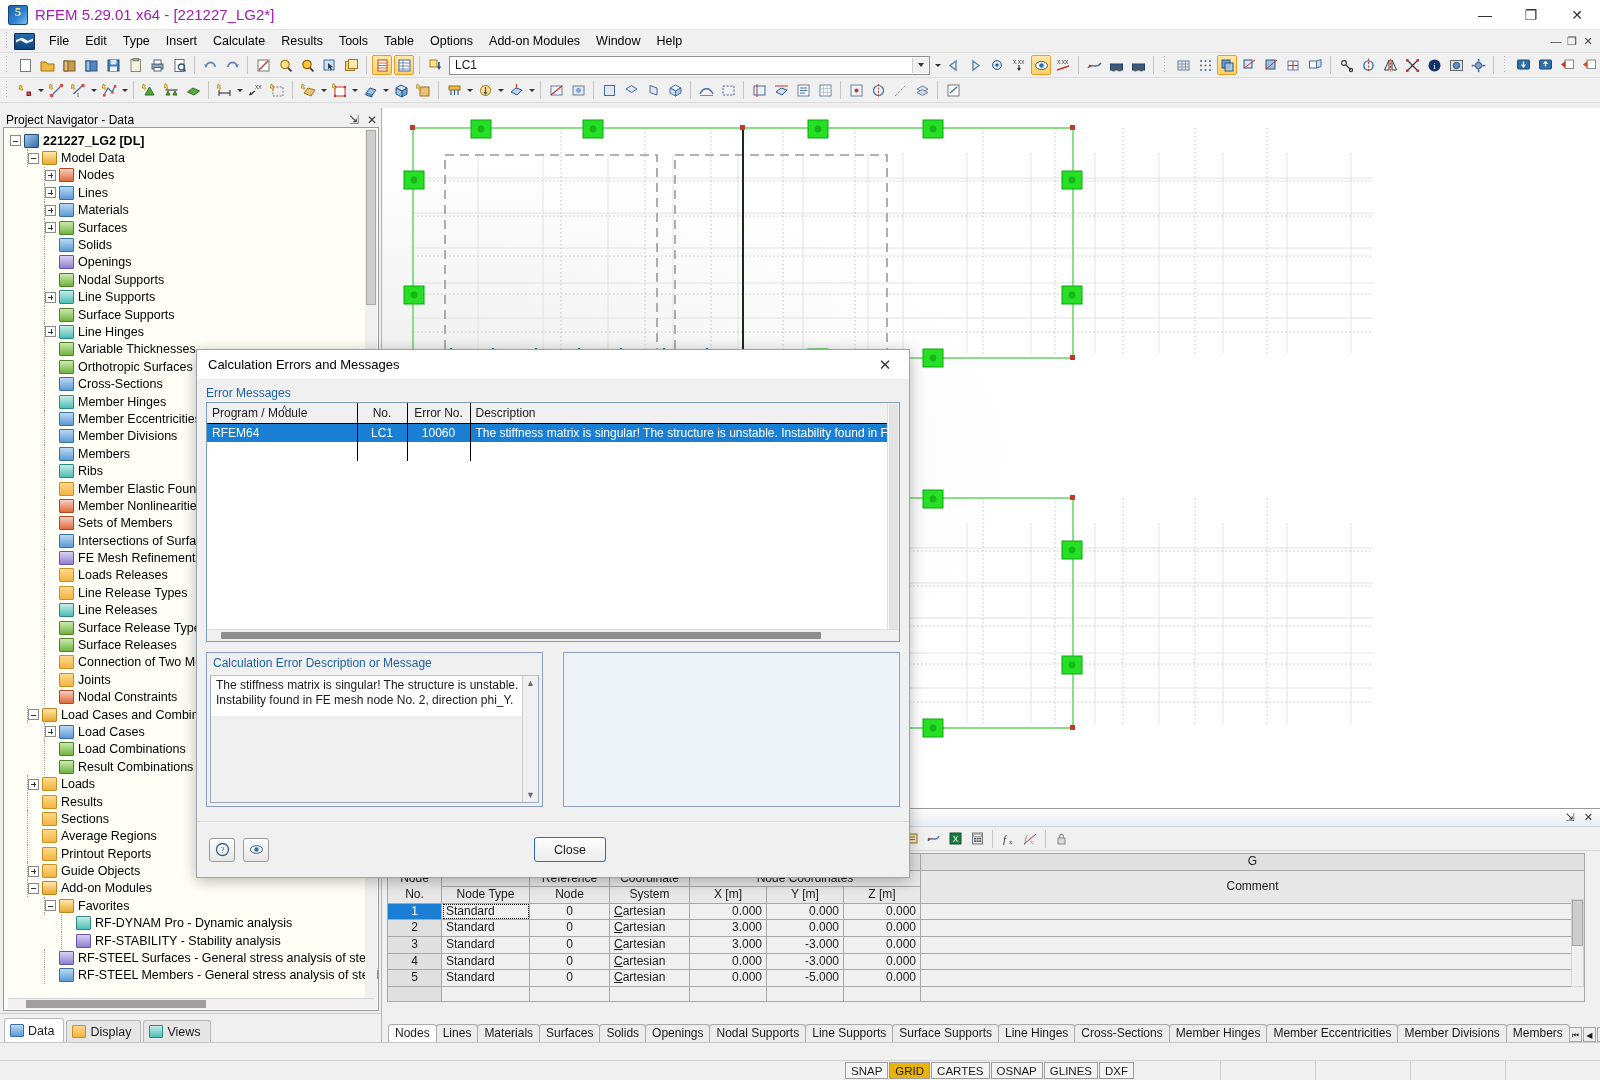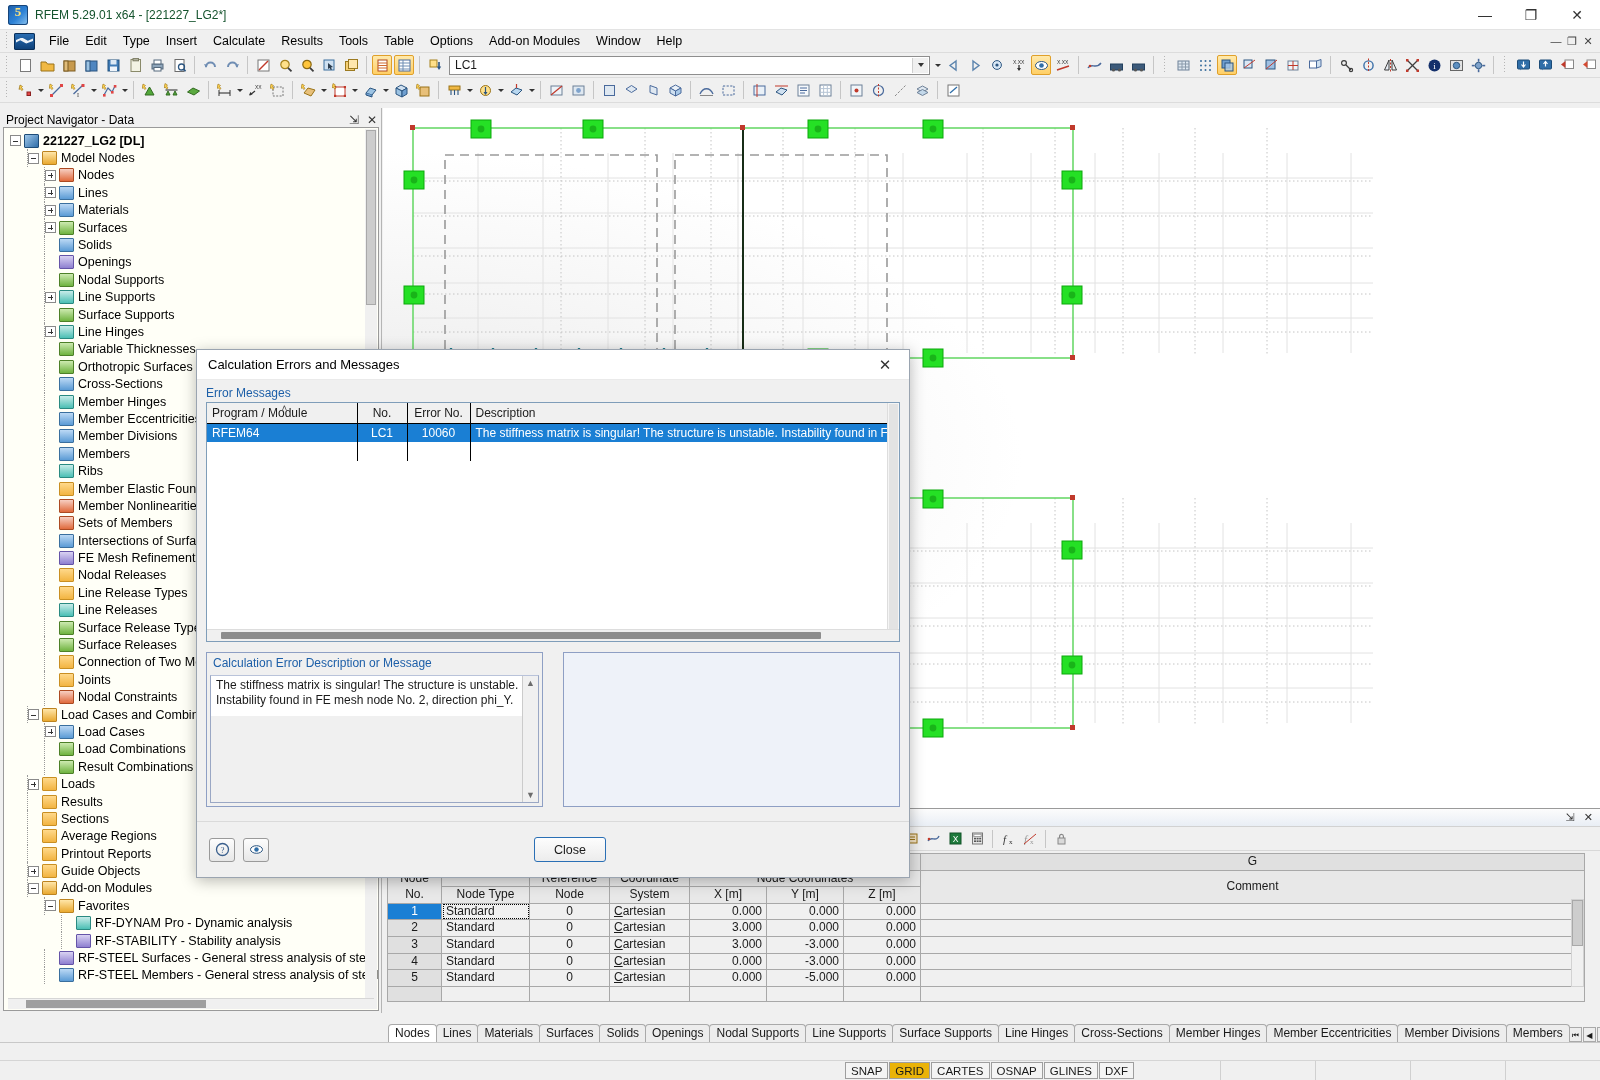--- a/index.html
+++ b/index.html
@@ -20,21 +20,21 @@
     width:20px;height:20px;margin:0 7px 0 8px;
     background:linear-gradient(135deg,#1f5fa9 0%,#2d82d6 55%,#8fc5ef 100%);
     border-radius:3px; position:relative; flex:none;
     box-shadow:inset 0 0 0 1px #17457a;
   }
   #titlebar .app-icon:after{
     content:"5"; position:absolute; left:0;right:0;top:-1px;
     text-align:center; color:#ffe27a; font-weight:bold; font-size:13px;
     font-family:"Liberation Serif", serif;
   }
-  #titlebar .title { font-size:12px; color:#14532d; }
+  #titlebar .title { font-size:15px; color:#a21caf; }
   #titlebar .wbtns { margin-left:auto; display:flex; height:30px; }
   #titlebar .wbtn {
     width:46px;height:30px;display:flex;align-items:center;justify-content:center;
     font-size:14px; color:#333;
   }
 
   
   #menubar {
     height:23px; background:#f0f0f0; display:flex; align-items:center;
     border-bottom:1px solid #dcdcdc; position:relative;
@@ -920,21 +920,21 @@
             <span class="ind" style="width:6px"></span>
             <span class="exp"></span>
             <span class="ticon ic-model"></span>
             <span class="tlabel">221227_LG2 [DL]</span>
           </div>
           <div class="tnode">
             <span class="ind" style="width:23px"></span>
             <span class="vline"></span>
             <span class="exp"></span>
             <span class="ticon ic-folder-open"></span>
-            <span class="tlabel">Model Nodes</span>
+            <span class="tlabel">Model Data</span>
           </div>
           <div class="tnode">
             <span class="ind" style="width:40px"></span>
             <span class="vline"></span>
             <span class="exp plus"></span>
             <span class="ticon ic-red"></span>
             <span class="tlabel">Nodes</span>
           </div>
           <div class="tnode">
             <span class="ind" style="width:40px"></span>
@@ -1088,21 +1088,21 @@
             <span class="vline"></span>
             <span class="nospacer"></span>
             <span class="ticon ic-purple"></span>
             <span class="tlabel">FE Mesh Refinements</span>
           </div>
           <div class="tnode">
             <span class="ind" style="width:40px"></span>
             <span class="vline"></span>
             <span class="nospacer"></span>
             <span class="ticon ic-folder"></span>
-            <span class="tlabel">Nodal Releases</span>
+            <span class="tlabel">Loads Releases</span>
           </div>
           <div class="tnode">
             <span class="ind" style="width:40px"></span>
             <span class="vline"></span>
             <span class="nospacer"></span>
             <span class="ticon ic-folder"></span>
             <span class="tlabel">Line Release Types</span>
           </div>
           <div class="tnode">
             <span class="ind" style="width:40px"></span>
@@ -1258,20 +1258,34 @@
             <span class="ticon ic-blue"></span>
             <span class="tlabel">RF-STEEL Members - General stress analysis of steel members</span>
           </div>
         </div>
       <div id="nav-scroll-v">
           <div class="thumb"></div>
         </div>
       <div id="nav-hscroll">
           <div class="thumb"></div>
         </div>
+    </div>
+  </div>
+  <div id="nav-tabs">
+    <div class="navtab sel">
+      <span class="mini ic-blue"></span>
+      <span>Data</span>
+    </div>
+    <div class="navtab">
+      <span class="mini ic-folder"></span>
+      <span>Display</span>
+    </div>
+    <div class="navtab">
+      <span class="mini ic-teal"></span>
+      <span>Views</span>
     </div>
   </div>
 
   <div id="viewport">
     <div class="glare"></div>
     <svg width="1217" height="700" style="position:absolute;left:0;top:0">
       <defs>
         <pattern id="fine" width="1" height="1"></pattern>
       </defs>
 

